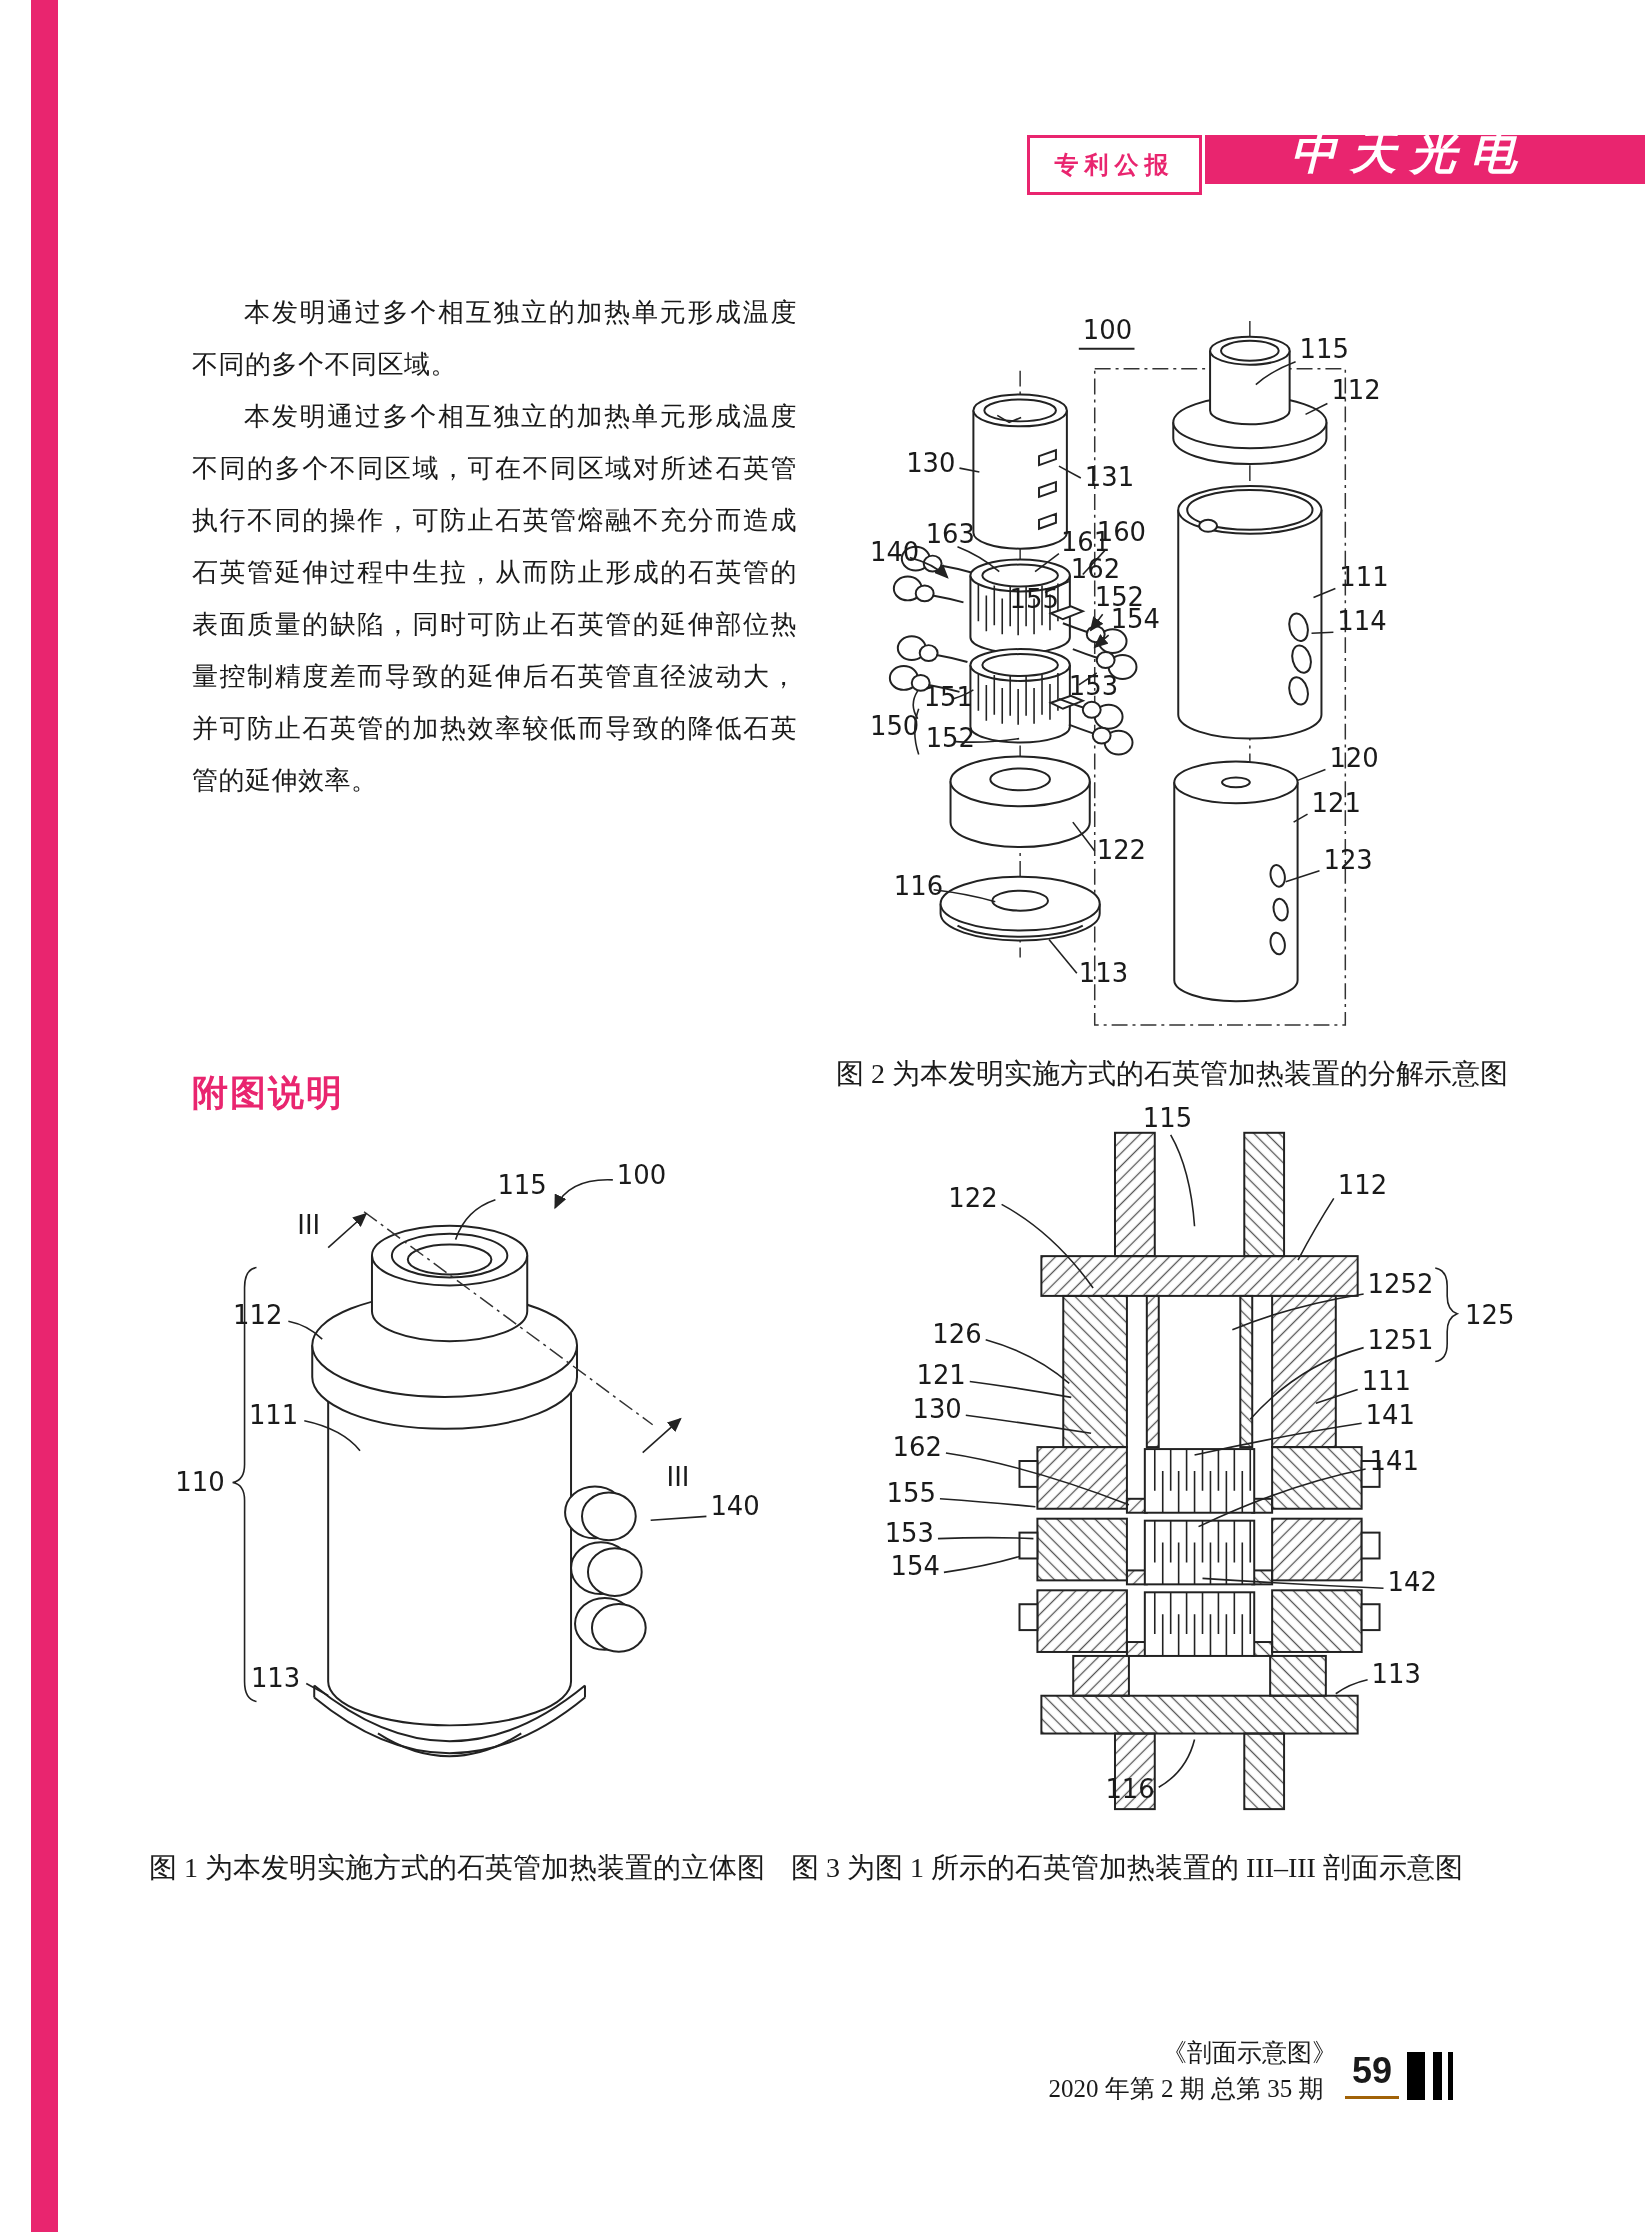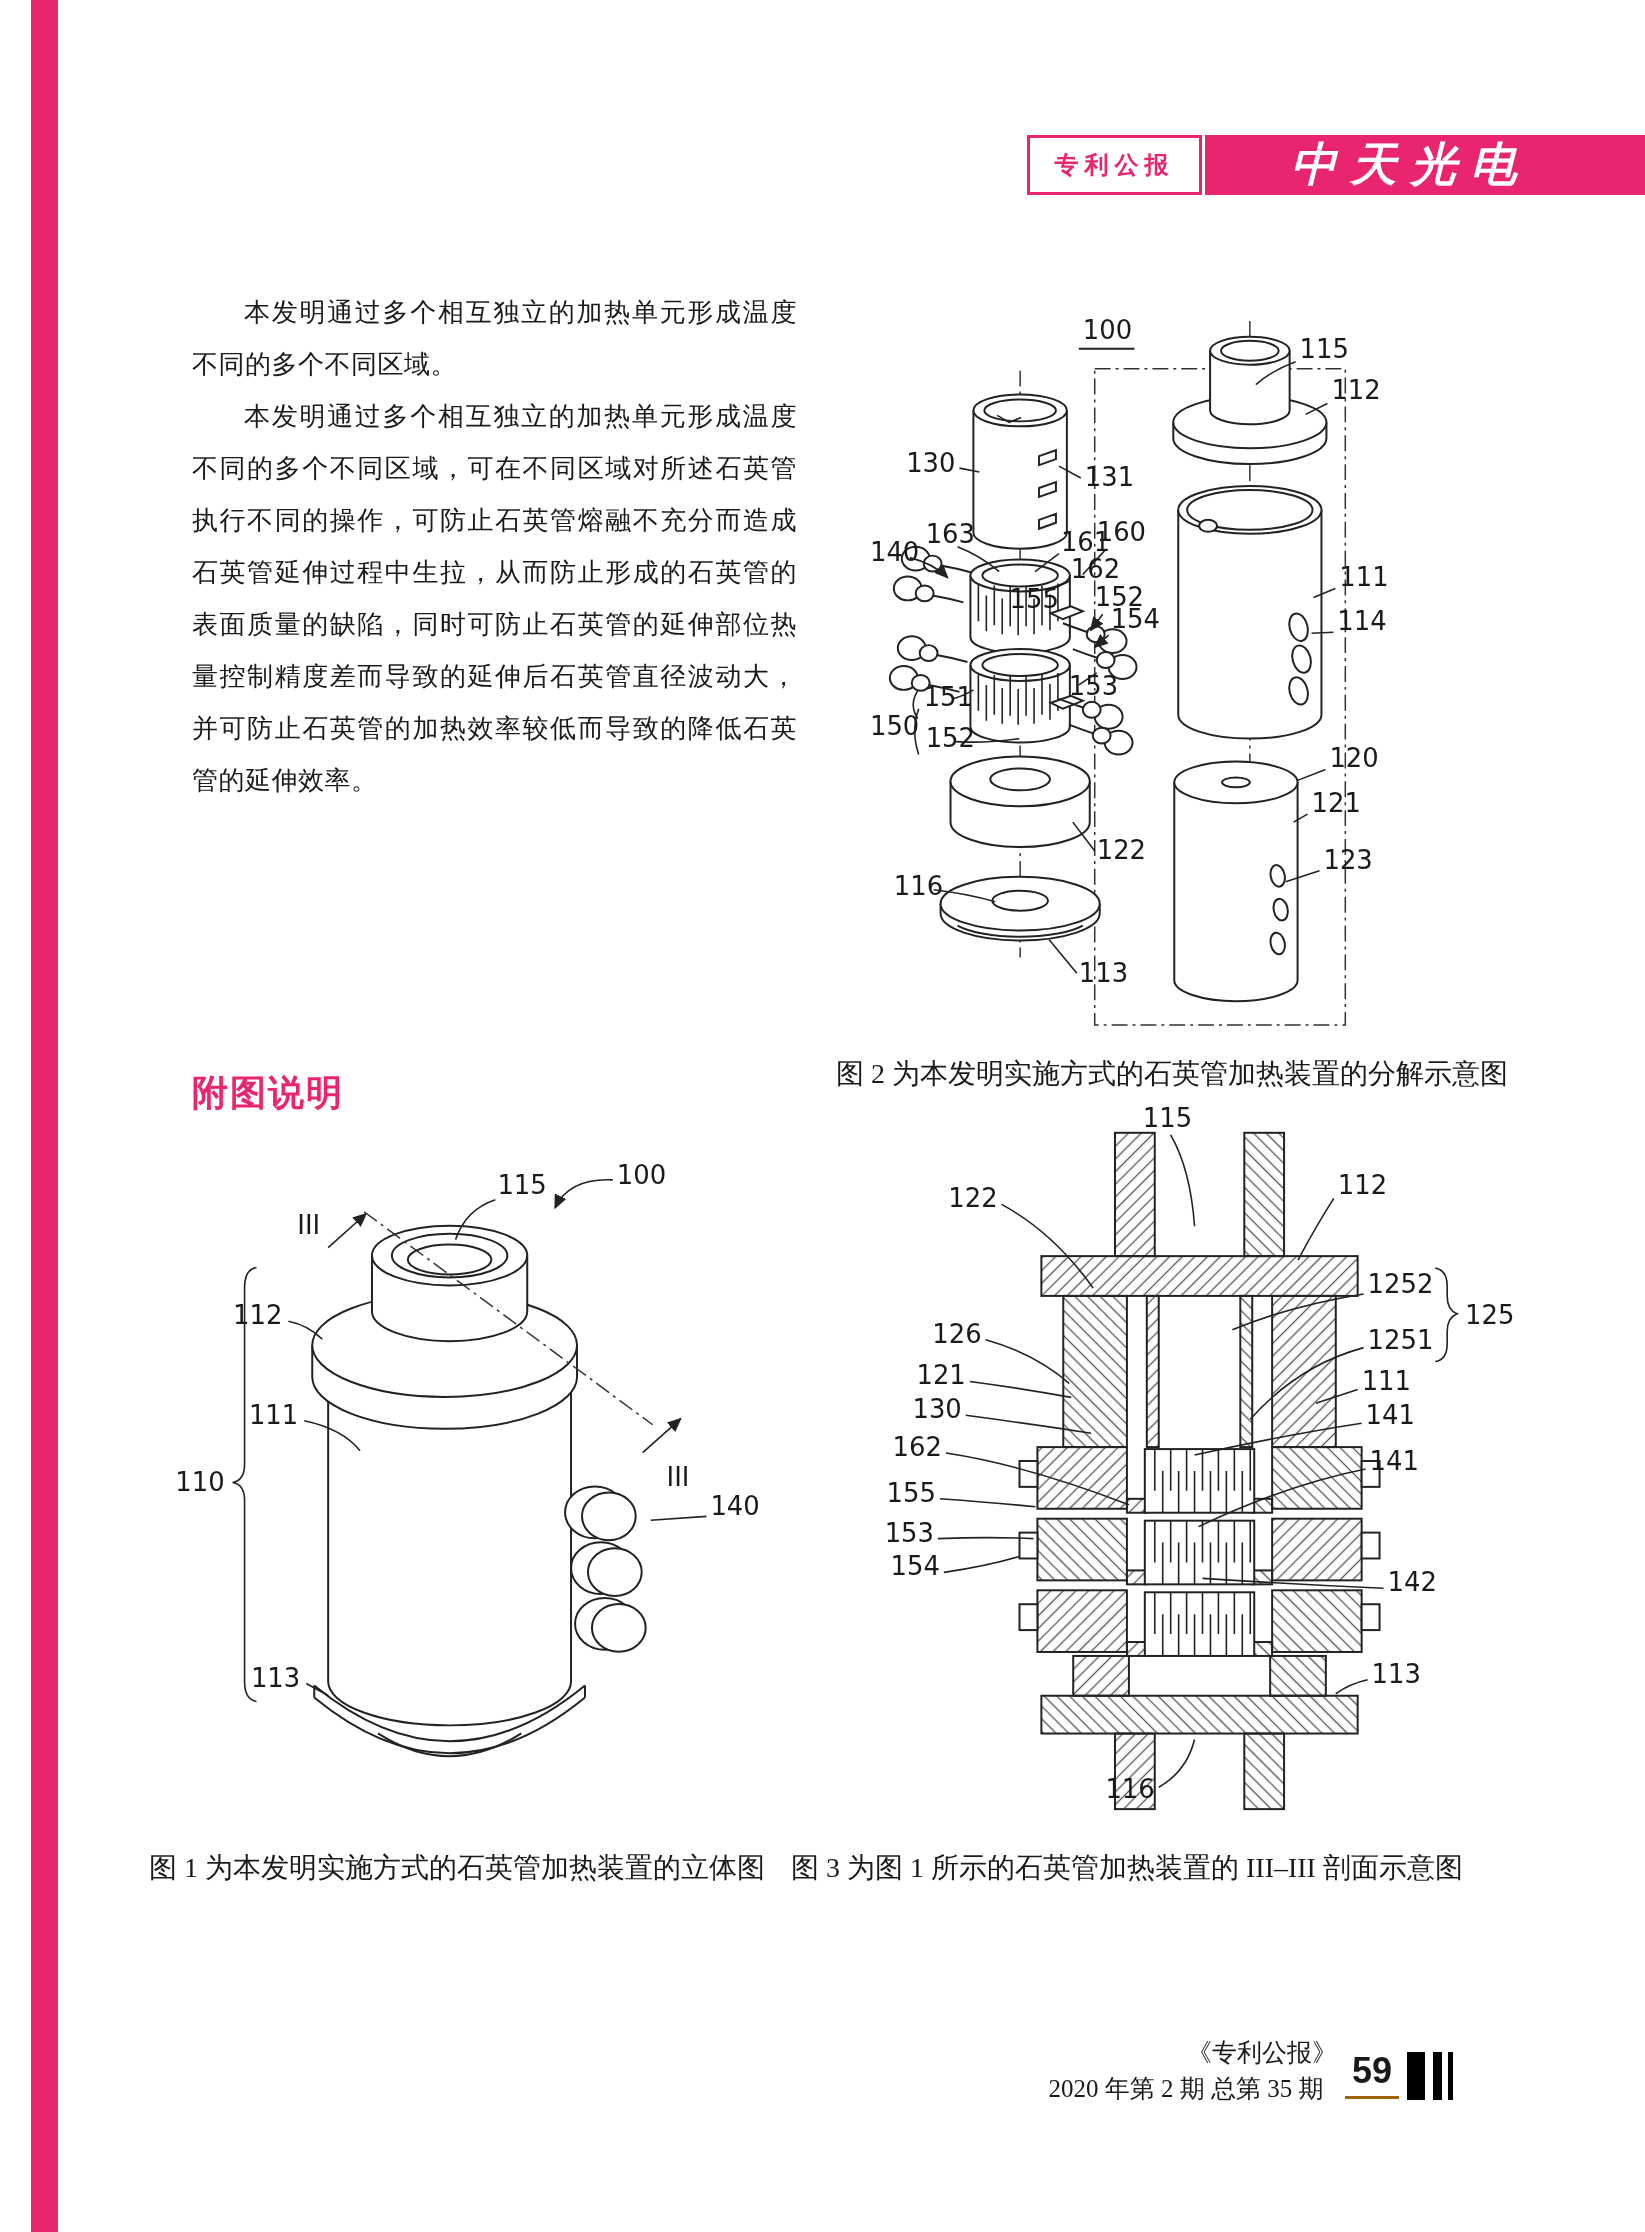--- a/index.html
+++ b/index.html
@@ -4,22 +4,22 @@
 <style>
   html,body{margin:0;padding:0;background:#fff;}
   .page{position:relative;width:1646px;height:2233px;background:#fff;overflow:hidden;
         font-family:"Liberation Serif",serif;color:#1a1a1a;}
   .accent-strip{position:absolute;left:31px;top:0;width:27px;height:2233px;}
   
   .hdr-tag{position:absolute;left:1027px;top:135px;width:175px;height:60px;
            border:3px solid;display:flex;align-items:center;justify-content:center;
            font-family:"Liberation Sans",sans-serif;font-weight:bold;font-size:24px;letter-spacing:6px;
            background:#fff;box-sizing:border-box;}
-  .hdr-brand{position:absolute;left:1205px;top:135px;width:441px;height:60px;
-           display:flex;align-items:center;justify-content:center;
+  .hdr-brand{position:absolute;left:1205px;top:135px;width:441px;height:49px;
+           display:flex;align-items:flex-end;justify-content:center;
            font-family:"DejaVu Serif",serif;font-style:italic;font-weight:bold;
            font-size:46px;color:#fff;letter-spacing:14px;padding-right:30px;box-sizing:border-box;}
   
   .bodytext{position:absolute;left:192px;top:287px;width:605px;font-size:26px;line-height:52px;
             letter-spacing:0.5px;text-align:justify;}
   .bodytext p{margin:0;text-indent:2em;}
   .sec-heading{position:absolute;left:192px;top:1069px;font-family:"Liberation Sans",sans-serif;
             font-weight:bold;font-size:36px;letter-spacing:2px;}
   
   .fig{position:absolute;}
@@ -360,20 +360,20 @@
       <text class="lbl" x="1394" y="1599">142</text>
       <path class="ldr" d="M1390 1596 Q1300 1592 1208 1586"></path>
       <text class="lbl" x="1378" y="1691">113</text>
       <path class="ldr" d="M1374 1688 Q1356 1692 1342 1702"></path>
       <text class="lbl" x="1160" y="1807" text-anchor="end">116</text>
       <path class="ldr" d="M1164 1796 Q1192 1780 1200 1748"></path>
     </g>
   </svg>
   <div class="caption" style="left:791px;top:1849px;width:627px">图 3 为图 1 所示的石英管加热装置的 III–III 剖面示意图</div>
 
-  <div class="f-journal">《专利公报》</div>
+  <div class="f-journal">《剖面示意图》</div>
   <div class="f-issue">2020 年第 2 期 总第 35 期</div>
   <div class="f-page">59</div>
   <div class="bar bar1"></div>
   <div class="bar bar2"></div>
   <div class="bar bar3"></div>
 </div>
 
 
 </body></html>

